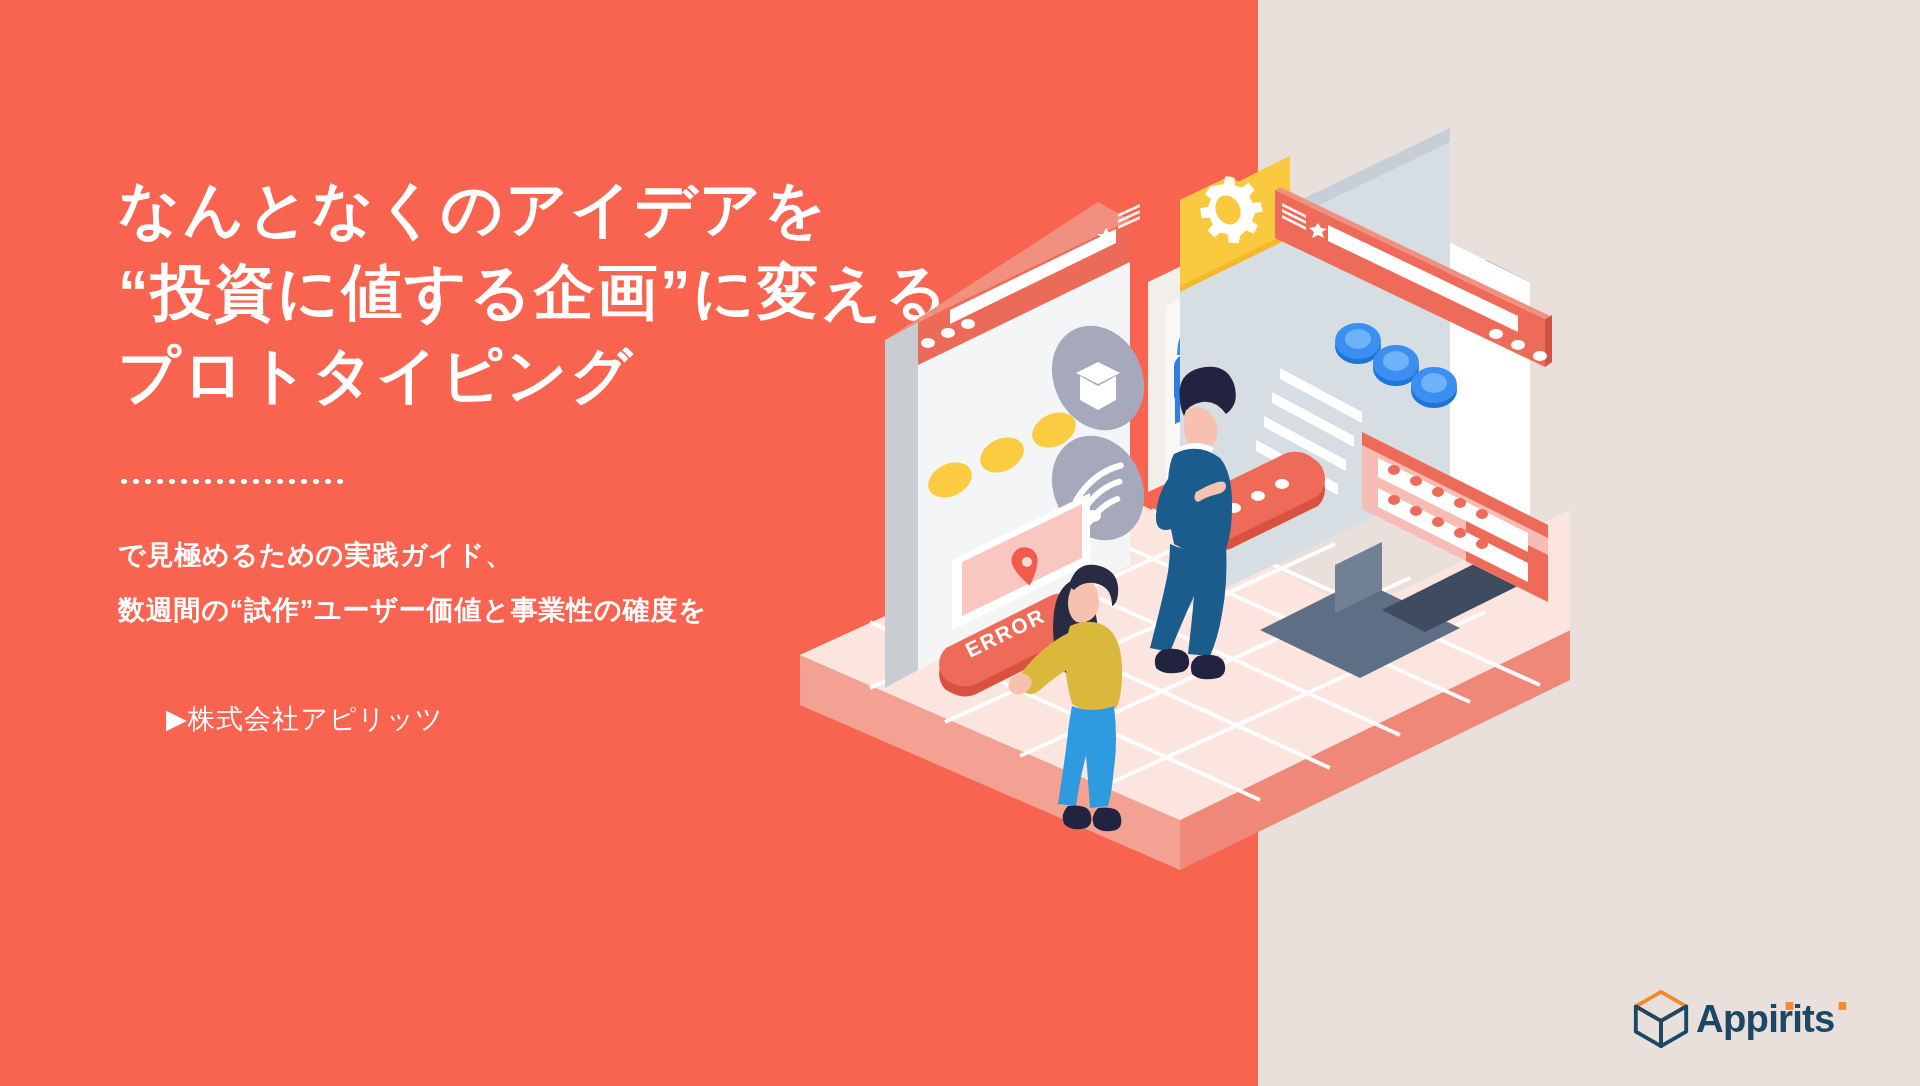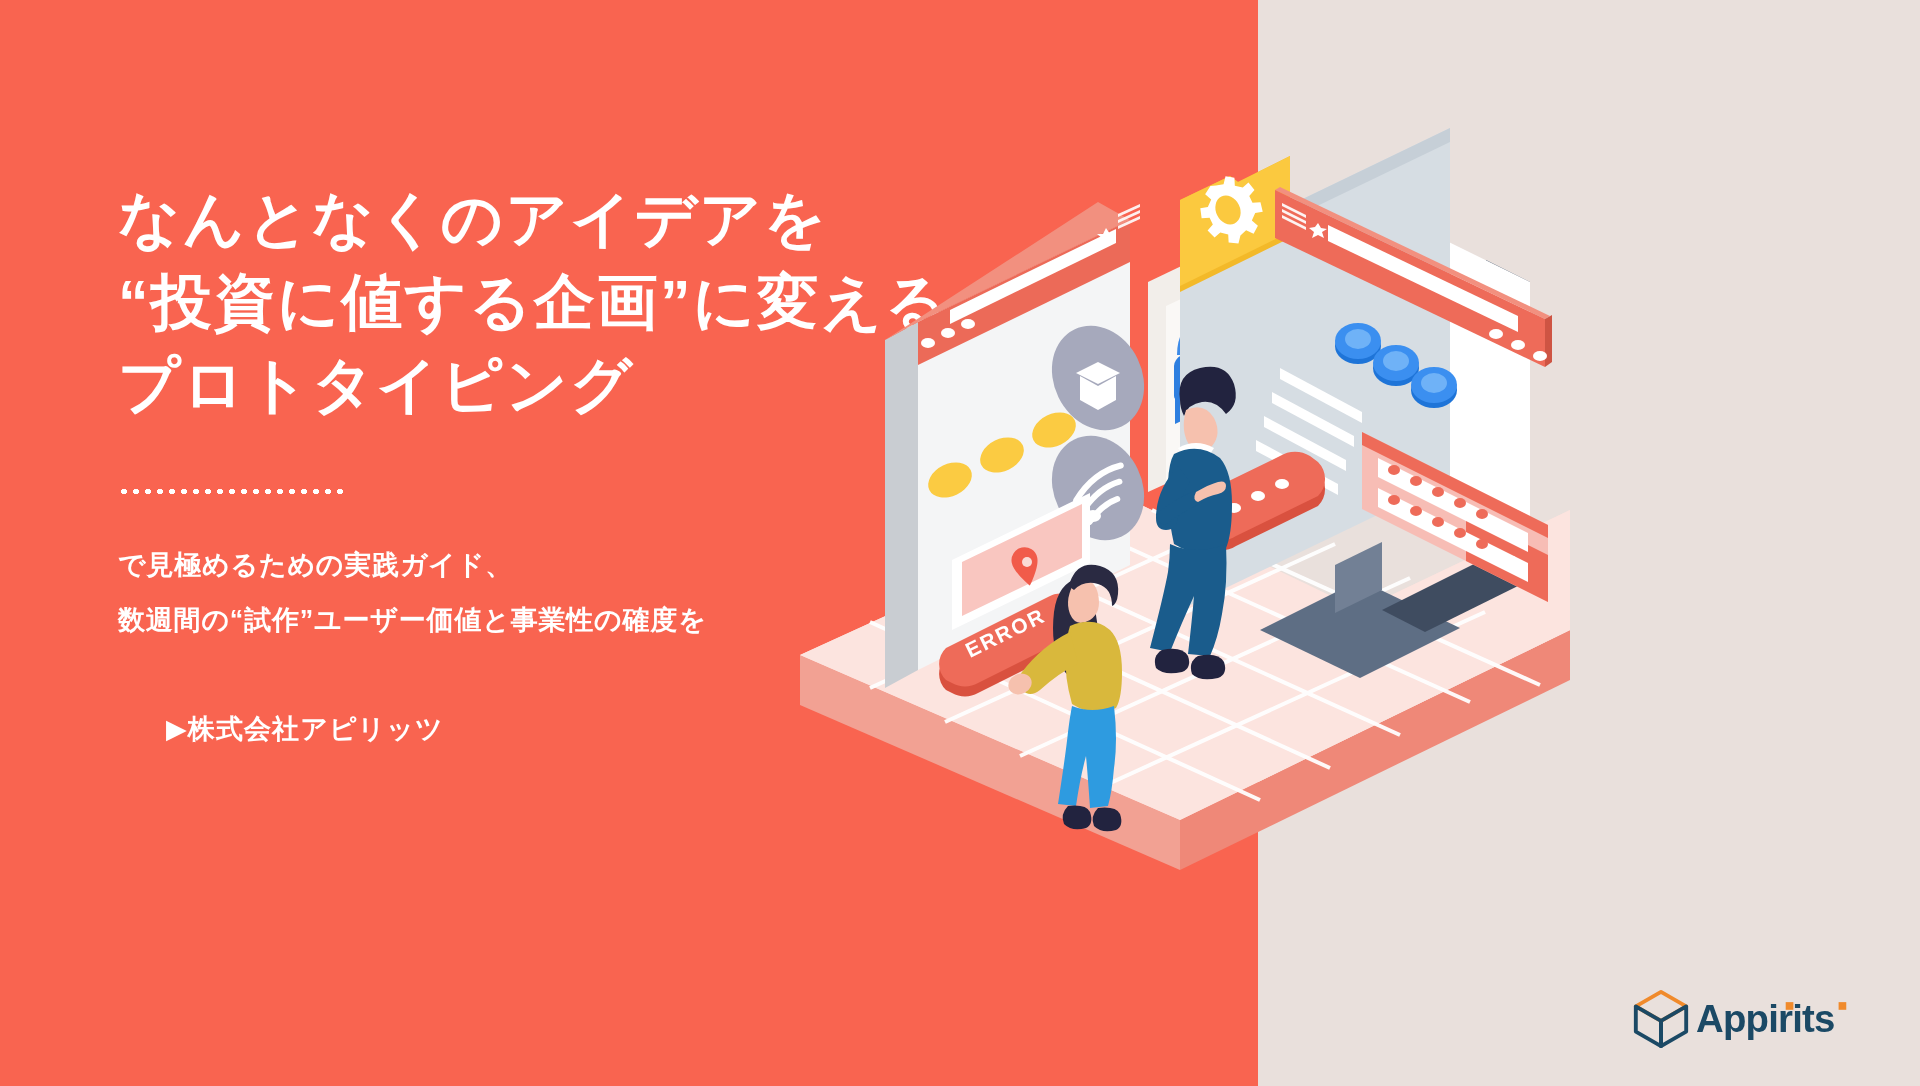--- a/index.html
+++ b/index.html
@@ -32,21 +32,21 @@
     top: 0;
     width: 1258px;
     height: 1086px;
     background: #F96450;
   }
 
   
   .text-col {
     position: absolute;
     left: 118px;
-    top: 178px;
+    top: 168px;
     width: 1020px;
   }
 
   .headline {
     color: #ffffff;
     font-size: 61px;
     line-height: 1.36;
     font-weight: 700;
     letter-spacing: 0.035em;
     margin: 0;
@@ -70,21 +70,21 @@
     font-weight: 700;
     line-height: 2.05;
     letter-spacing: 0.03em;
   }
   .subhead-line { display: block; white-space: nowrap; }
 
   .company {
     margin-top: 62px;
     color: #ffffff;
     font-size: 27px;
-    font-weight: 700;
+    font-weight: 400;
     letter-spacing: 0.04em;
     white-space: nowrap;
     padding-left: 48px;
   }
 
   
   .illo {
     position: absolute;
     left: 930px;
     top: 110px;

